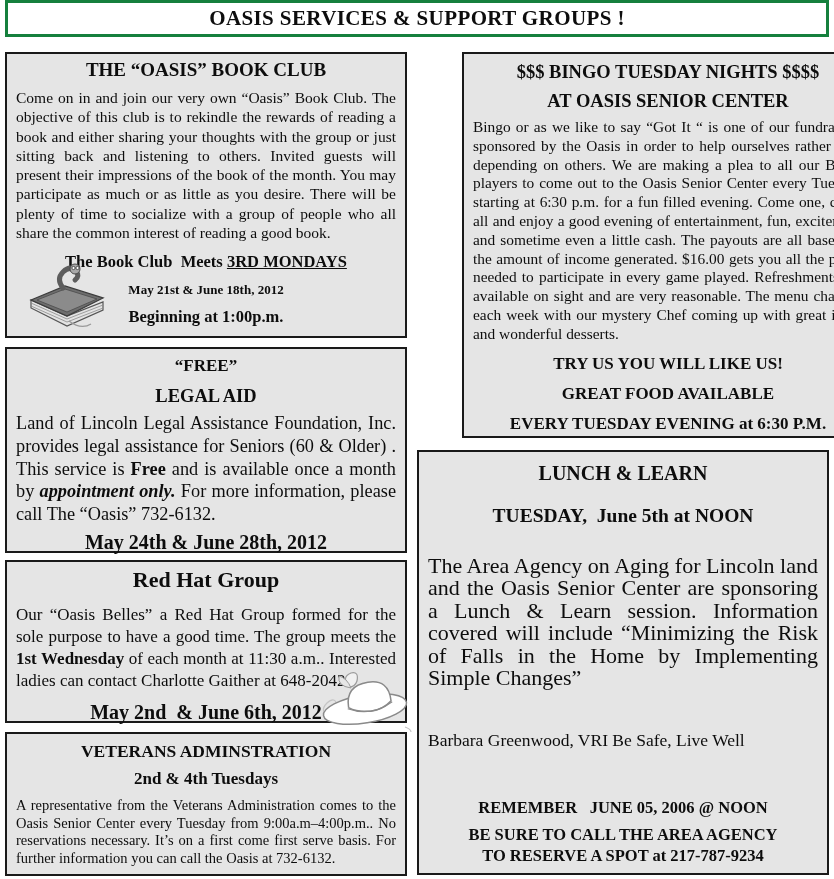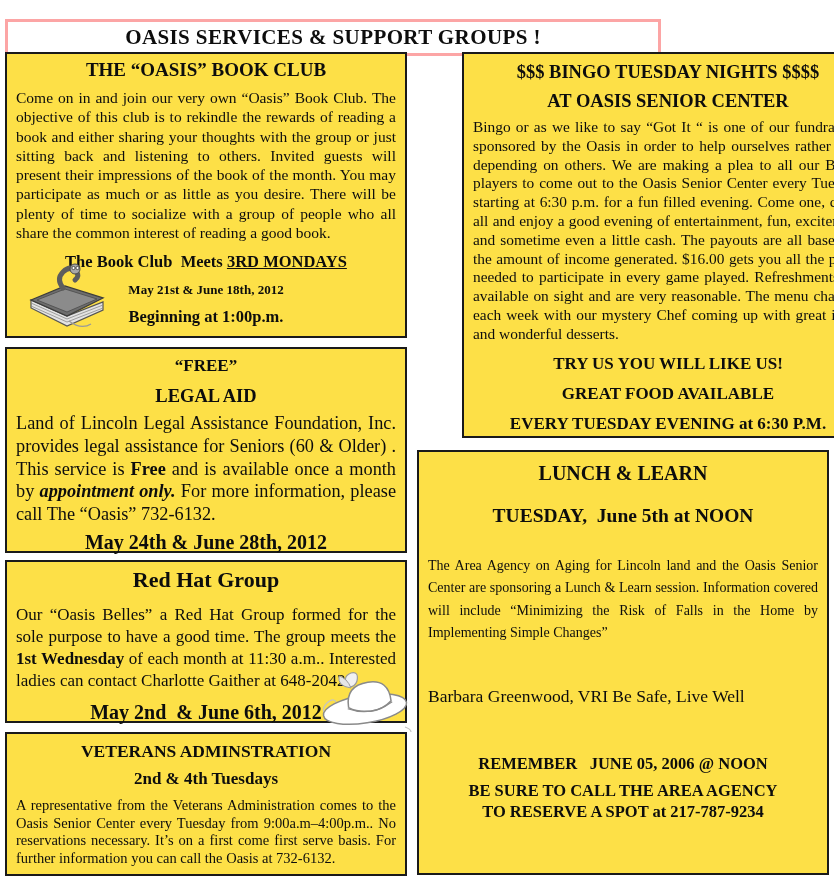--- a/index.html
+++ b/index.html
@@ -6,29 +6,29 @@
   html, body { background: #fff; }
   .page {
     position: relative;
     width: 834px; height: 879px;
     background: #fff;
     font-family: "Liberation Serif", "DejaVu Serif", serif;
     color: #0d0d0d;
     overflow: hidden;
   }
   .banner {
-    position: absolute; left: 5px; top: 19px; width: 656px; height: 37px;
-    border: 3px solid #fca5a5;
+    position: absolute; left: 5px; top: 0; width: 824px; height: 37px;
+    border: 3px solid #15803d;
     display: flex; align-items: center; justify-content: center;
   }
   .banner-title {
     font-weight: bold; font-size: 21px; letter-spacing: 0.4px;
   }
   .box {
-    position: absolute; border: 2px solid #1a1a1a; background: #fde047;
+    position: absolute; border: 2px solid #1a1a1a; background: #e5e5e5;
     padding: 4px 9px 0 9px;
   }
   .box-bookclub { left: 5px;   top: 52px;  width: 402px; height: 286px; }
   .box-legal    { left: 5px;   top: 347px; width: 402px; height: 206px; }
   .box-redhat   { left: 5px;   top: 560px; width: 402px; height: 163px; }
   .box-veterans { left: 5px;   top: 732px; width: 402px; height: 144px; padding-top: 6px; }
   .box-bingo    { left: 442px; top: 52px;  width: 412px; height: 386px; margin-left: 20px; }
   .box-lunch    { left: 417px; top: 450px; width: 412px; height: 425px; padding-top: 8px; }
 
   .ctr { text-align: center; }
@@ -65,21 +65,21 @@
 
   
   .bg-title1 { font-size: 18.5px; line-height: 24px; margin-top: 2px; }
   .bg-title2 { font-size: 18.5px; line-height: 24px; margin-top: 5px; }
   .bg-body   { margin-top: 5px; font-size: 15.4px; line-height: 18.8px; }
   .bg-tag    { margin-top: 9px; font-size: 17px; line-height: 21px; }
 
   
   .ll-title1  { font-size: 20px;   line-height: 26px; }
   .ll-title2  { font-size: 19.5px; line-height: 26px; margin-top: 17px; }
-  .ll-body    { margin-top: 26px; font-size: 14px; line-height: 22.4px; }
+  .ll-body    { margin-top: 26px; font-size: 22px; line-height: 22.4px; }
   .ll-speaker { margin-top: 40px; font-size: 17.5px; line-height: 22px; }
   .ll-rem1    { margin-top: 46px; font-size: 16.5px; line-height: 21px; }
   .ll-rem2    { margin-top: 6px;  font-size: 16.5px; line-height: 21px; padding: 0 28px; }
   .ll-rem3    { margin-top: 13px; font-size: 16.5px; line-height: 21px; }
 </style>
 </head>
 <body>
 
 <div class="page">
 

